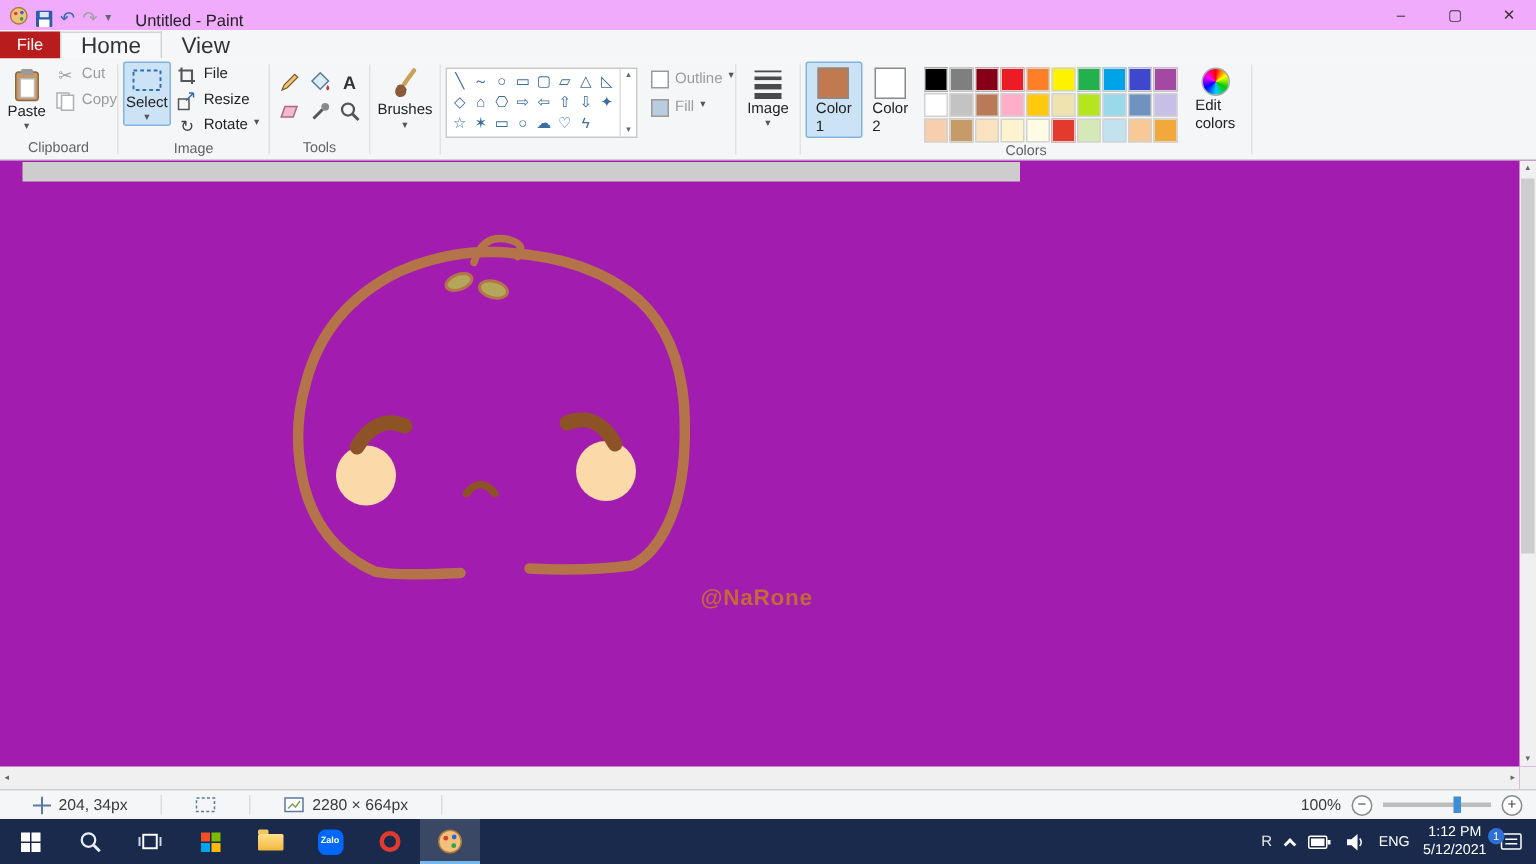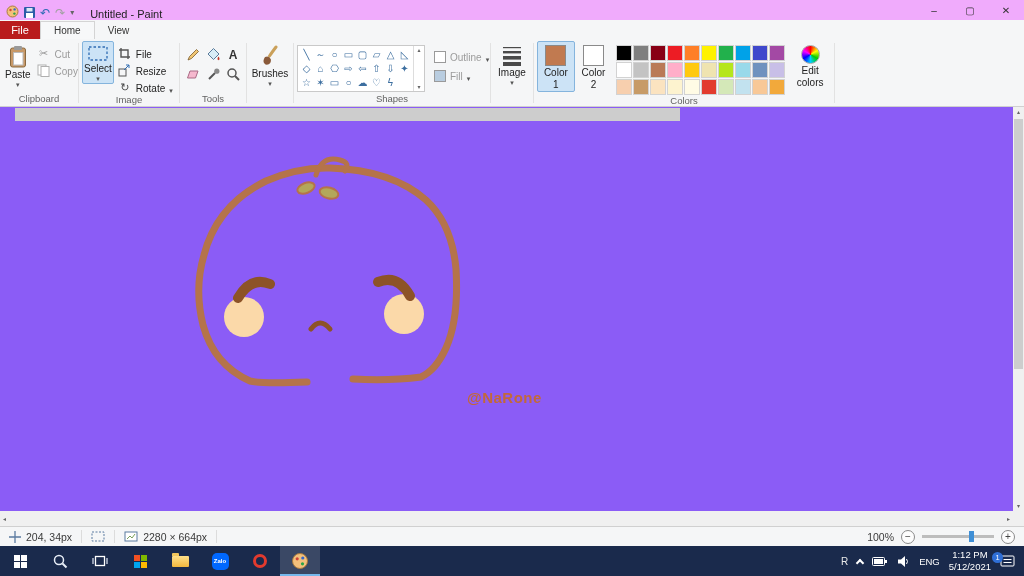--- a/index.html
+++ b/index.html
@@ -13,34 +13,34 @@
   .icon-undo::after{content:"↶";color:#2e6bb5;font-size:12px}
   .icon-redo::after{content:"↷";color:#a0a0a0;font-size:12px}
   .icon-qatdd::after{content:"▾";color:#666;font-size:8px}
   .tb-title{margin-left:10px}
   .win-controls{margin-left:auto;display:flex;height:100%}
   .wc{width:36px;height:100%;display:flex;align-items:center;justify-content:center;font-size:10px;color:#333}
 
   
   .menubar{height:19px;background:#f5f6f7;display:flex;align-items:flex-end;flex:0 0 auto}
   .file-tab{width:40px;height:18px;background:#b91c1c;color:#fff;display:flex;align-items:center;justify-content:center;font-size:11px}
-  .tab{height:18px;padding:0 13px;display:flex;align-items:center;font-size:10px;color:#333}
+  .tab{height:18px;padding:0 13px;display:flex;align-items:center;font-size:15px;color:#333}
   .tab.active{background:#f7f8f9;border:1px solid #d4d4d4;border-bottom:none}
 
   
   .ribbon{height:68px;background:#f5f6f7;border-bottom:1px solid #d0d0d0;display:flex;align-items:stretch;flex:0 0 auto;padding-top:1px}
   .rgroup{display:flex;flex-direction:column;padding:1px 3px 0}
   .rsep{width:1px;background:#e2e2e2;margin:3px 0}
   .gcontent{flex:1;display:flex;align-items:flex-start}
   .glabel{font-size:9.5px;color:#626262;text-align:center;padding:0 0 2px;min-height:12px}
   .bb{display:flex;flex-direction:column;align-items:center;width:40px;padding:3px 1px 1px;font-size:10px;color:#222;border:1px solid transparent;border-radius:2px;gap:1px}
   .bb.sel{background:#cce3f6;border-color:#84b4dd}
   .dd::after{content:"▾";font-size:7px;color:#555;line-height:1;display:block;text-align:center}
   .smallcol{display:flex;flex-direction:column;gap:1px;padding-top:3px}
-  .sitem{display:flex;align-items:flex-end;gap:4px;font-size:10px;color:#222;height:16px;padding:0 4px;border-radius:2px}
+  .sitem{display:flex;align-items:flex-start;gap:4px;font-size:10px;color:#222;height:16px;padding:0 4px;border-radius:2px}
   .sitem.dis{color:#9b9b9b}
   .sitem .si{width:14px;display:flex;justify-content:center;align-items:center}
   .icon-cut::after{content:"✂";font-size:11px;color:#9b9b9b}
   .icon-rotate::after{content:"↻";font-size:11px;color:#444}
   .toolgrid{display:grid;grid-template-columns:repeat(3,19px);grid-auto-rows:19px;gap:1px;padding-top:4px}
   .tool{display:flex;align-items:center;justify-content:center;border-radius:2px}
   .tool-a{font-weight:bold;font-size:12px;color:#333}
   .shapesbox{background:#fff;border:1px solid #c9c9c9;margin-top:4px;display:flex}
   .shapes-grid{display:grid;grid-template-columns:repeat(8,13px);grid-auto-rows:13px;gap:1px;padding:2px}
   .shape-cell{display:flex;align-items:center;justify-content:center;font-size:10px;color:#3c6e9f;line-height:1;cursor:default}
@@ -48,33 +48,33 @@
   .sarw{font-size:6px;color:#666;line-height:1}
   .up::after{content:"▴"} .dn::after{content:"▾"} .lf::after{content:"◂"} .rt::after{content:"▸"}
   .ofcol{display:flex;flex-direction:column;gap:3px;padding:6px 0 0 5px}
   .ofbox{width:12px;height:12px;border:1px solid #9a9a9a;background:#fff}
   .ofbox.fill{background:#b9cde0}
   .swatch-big{width:21px;height:21px;border:1px solid #8a8a8a}
   .palette{display:grid;grid-template-columns:repeat(10,16px);grid-auto-rows:16px;gap:1px;padding:4px 4px 0}
   .swatch{border:1px solid #d2d2d2}
   .editicon{width:19px;height:19px;border-radius:50%;background:conic-gradient(#f00,#ff0,#0c0,#0cf,#00f,#f0f,#f00);border:1px solid #aaa}
   .p3dicon{width:19px;height:19px;border-radius:4px;background:linear-gradient(135deg,#ff5bd1,#8a5cf5,#23b5ff)}
-  .two-line{line-height:1.15;text-align:center}
+  .two-line{line-height:1.15;}
 
   
-  .canvas-area{flex:1 1 auto;position:relative;background:#8b5cf6;overflow:hidden}
+  .canvas-area{flex:1 1 auto;position:relative;background:#a21caf;overflow:hidden}
   .vscroll{position:absolute;right:0;top:0;bottom:15px;width:11px;background:#f0f0f0;display:flex;flex-direction:column;justify-content:space-between;align-items:center;padding:2px 0}
   .vthumb{position:absolute;right:1px;top:12px;width:9px;height:250px;background:#cdcdcd}
   .hscroll{position:absolute;left:0;right:11px;bottom:0;height:15px;background:#f0f0f0;display:flex;justify-content:space-between;align-items:center;padding:0 3px}
   .hthumb{position:absolute;left:15px;top:1px;width:665px;height:13px;background:#cdcdcd}
   .corner{position:absolute;right:0;bottom:0;width:11px;height:15px;background:#f0f0f0}
 
   
   .statusbar{height:20px;background:#f5f6f7;border-top:1px solid #d0d0d0;display:flex;align-items:center;font-size:10.5px;color:#3a3a3a;flex:0 0 auto}
-  .sb-sec{display:flex;align-items:center;gap:5px;padding:0 9px;height:100%}
+  .sb-sec{display:flex;align-items:center;gap:5px;padding:0 22px;height:100%}
   .sb-sep{width:1px;height:70%;background:#dcdcdc}
   .sb-right{margin-left:auto;display:flex;align-items:center;gap:7px;padding-right:9px}
   .zoombtn{width:14px;height:14px;border:1px solid #8a8a8a;border-radius:50%;display:flex;align-items:center;justify-content:center;font-size:10px;line-height:1;color:#444;background:#fdfdfd}
   .ztrack{width:72px;height:3px;background:#bdbdbd;position:relative}
   .zthumb{position:absolute;left:47px;top:-4px;width:5px;height:11px;background:#3f8fd6}
 
   
   .taskbar{height:30px;background:#1a2a4c;display:flex;align-items:stretch;color:#fff;flex:0 0 auto}
   .tb-btn{width:40px;display:flex;align-items:center;justify-content:center}
   .tb-btn.active{background:rgba(255,255,255,.14);box-shadow:inset 0 -2px 0 #76b9ed}
@@ -296,21 +296,20 @@
               <span>Outline</span>
               <span class="dd"></span>
             </div>
           <div class="sitem dis">
               <span class="ofbox fill"></span>
               <span>Fill</span>
               <span class="dd"></span>
             </div>
         </div>
       </div>
-      <div class="glabel">Shapes</div>
     </div>
     <div class="rsep"></div>
 
     <div class="rgroup" style="width:42px">
       <div class="gcontent">
         <div class="bb">
           <svg width="22" height="21">
               <rect x="2" y="2" width="18" height="1.2" fill="#4a4a4a"></rect>
               <rect x="2" y="6" width="18" height="2.4" fill="#4a4a4a"></rect>
               <rect x="2" y="11" width="18" height="3.6" fill="#4a4a4a"></rect>

